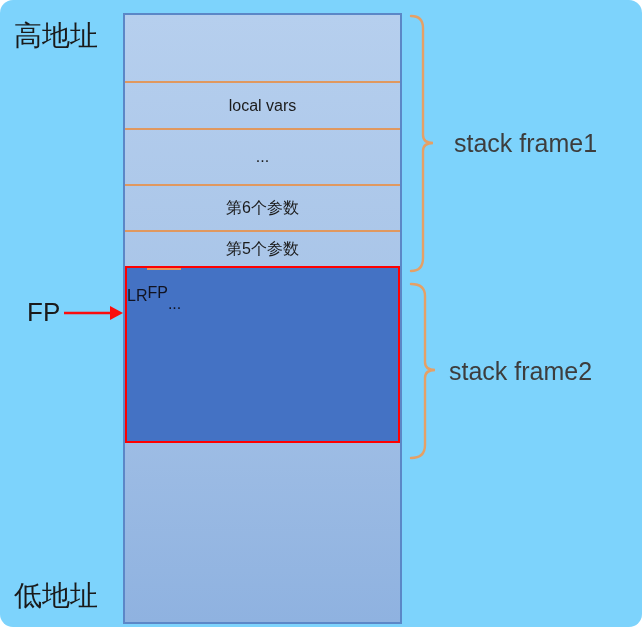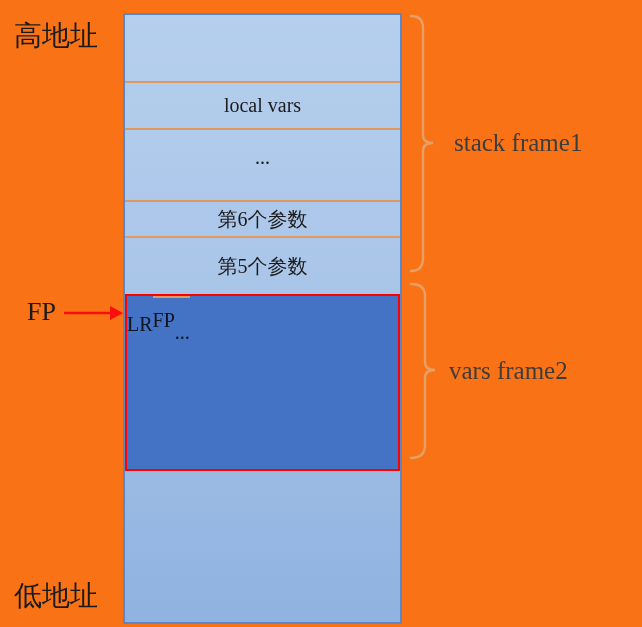--- a/index.html
+++ b/index.html
@@ -1,44 +1,44 @@
 <!DOCTYPE html>
 <html><head>
 <meta charset="utf-8">
 <style>
   html,body { margin:0; padding:0; background:#ffffff; }
   .canvas {
-    position:relative; width:642px; height:627px; background:#f97316;
-    font-family:Liberation Serif, serif; overflow:hidden;
+    position:relative; width:642px; height:627px; background:#7dd3fc;
+    font-family:Liberation Sans, sans-serif; overflow:hidden;border-radius:13px;
   }
   .side-label {
     position:absolute; font-size:28px; line-height:1.15; color:#1a1a1a; white-space:nowrap;
   }
   .side-label.high { left:14px; top:20px; }
   .side-label.low  { left:14px; top:580px; }
   .fp-pointer-label {
     position:absolute; left:27px; top:297px; font-size:26px; color:#1a1a1a;
   }
   .stack {
     position:absolute; left:123px; top:13px; width:279px; height:611px;
     box-sizing:border-box; border:2px solid #5b87c7;
     background:linear-gradient(180deg,#b6cfee 0%, #a9c5e8 45%, #8fb2e0 100%);
     display:flex; flex-direction:column;
   }
   .cell {
     flex:0 0 auto; box-sizing:border-box;
     display:flex; align-items:center; justify-content:center;
-    font-size:20px; color:#1b1b1b; text-align:center;
+    font-size:16px; color:#1b1b1b; text-align:center;
   }
   .cell.divided { border-top:2px solid #e0985f; }
   .c0 { height:66px; }
   .c1 { height:47px; }
   .c2 { height:56px; }
-  .c3 { height:36px;margin-top:16px; }
-  .c4 { height:58px; }
+  .c3 { height:46px; }
+  .c4 { height:36px; }
   .frame2 {
     flex:0 0 auto; box-sizing:border-box; height:177px;
     border:2px solid #ff0000; background:#4472c4;
     display:flex; flex-direction:row;
   }
   .frame2 .cell { color:#111321; }
   .d0 { height:56px; }
   .d1 { height:47px; }
   .d2 { height:70px; }
   .cell.bottom { flex:1 1 auto; }
@@ -82,15 +82,15 @@
       <line x1="64" y1="313" x2="112" y2="313" stroke="#fb0d0d" stroke-width="2.4"></line>
       <polygon points="110,306 123,313 110,320" fill="#fb0d0d"></polygon>
     </g>
 
     <path d="M411 16 Q423 16 423 28 L423 135 Q423 143 433 143 Q423 143 423 151 L423 258 Q423 271 411 271" fill="none" stroke="#e5a066" stroke-width="2.4" stroke-linecap="round"></path>
 
     <path d="M411 284 Q425 284 425 296 L425 362 Q425 370 435 370 Q425 370 425 378 L425 445 Q425 458 411 458" fill="none" stroke="#e5a066" stroke-width="2.4" stroke-linecap="round"></path>
   </svg>
 
   <div class="brace-label f1">stack frame1</div>
-  <div class="brace-label f2">vars frame2</div>
+  <div class="brace-label f2">stack frame2</div>
 
 </div>
 
 </body></html>

